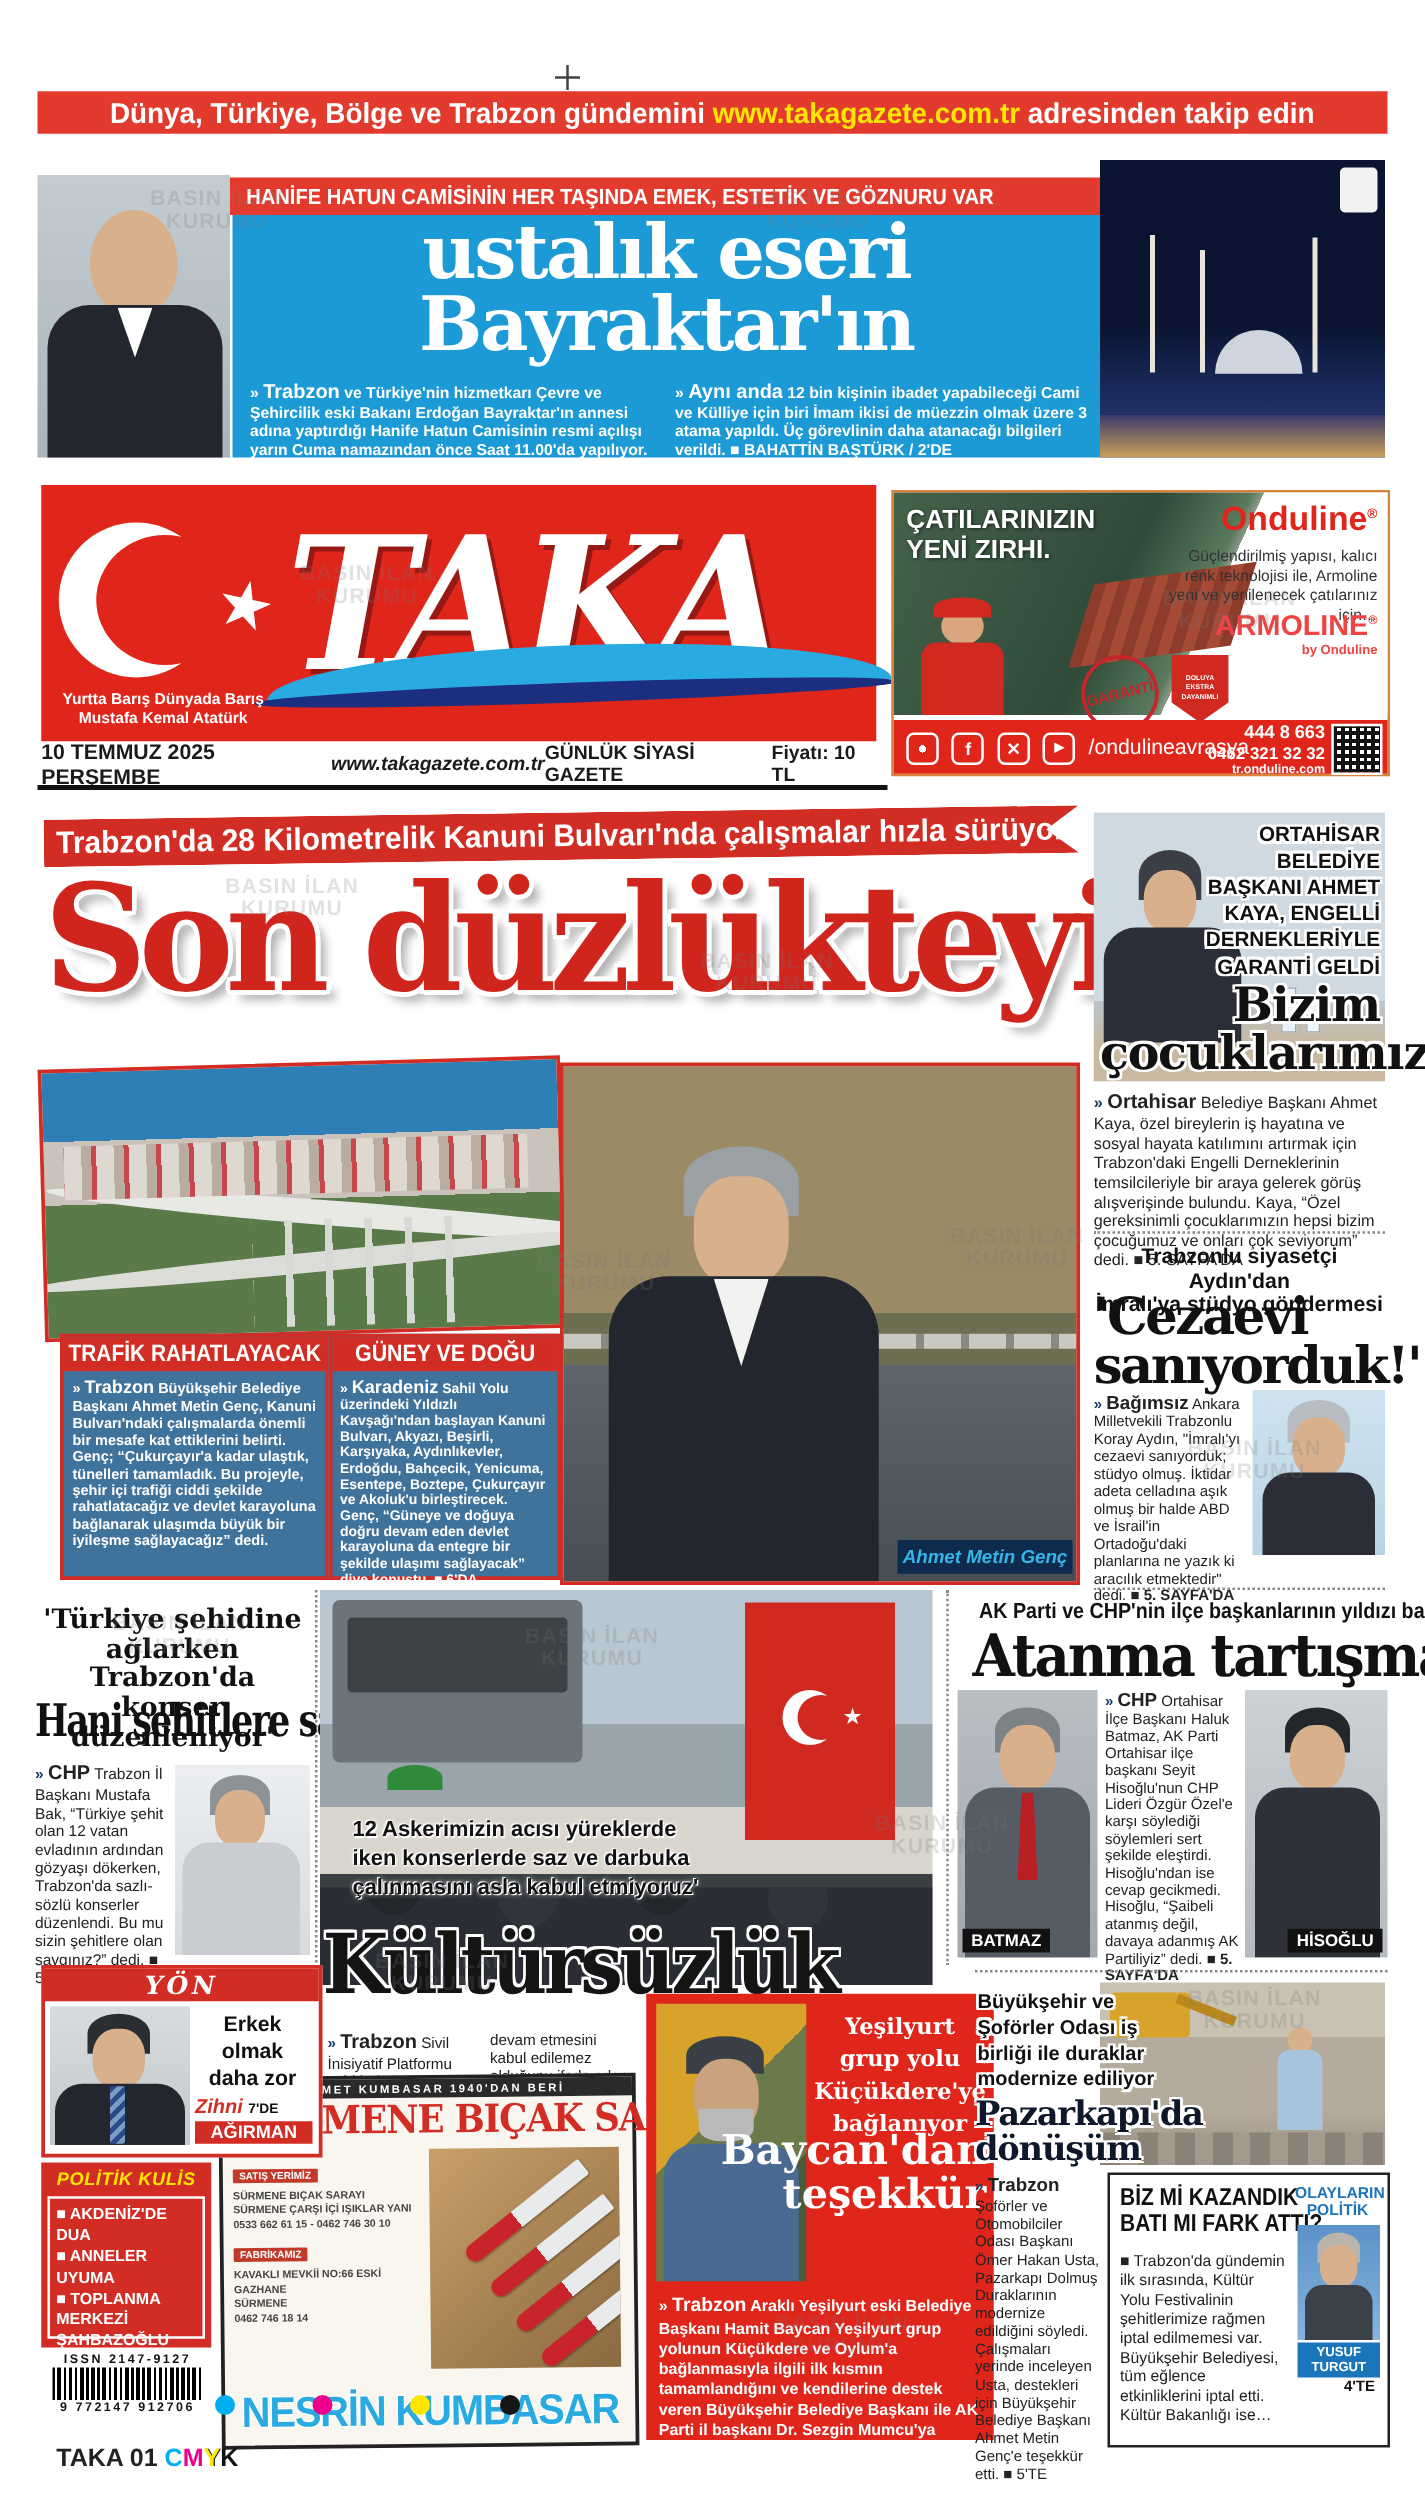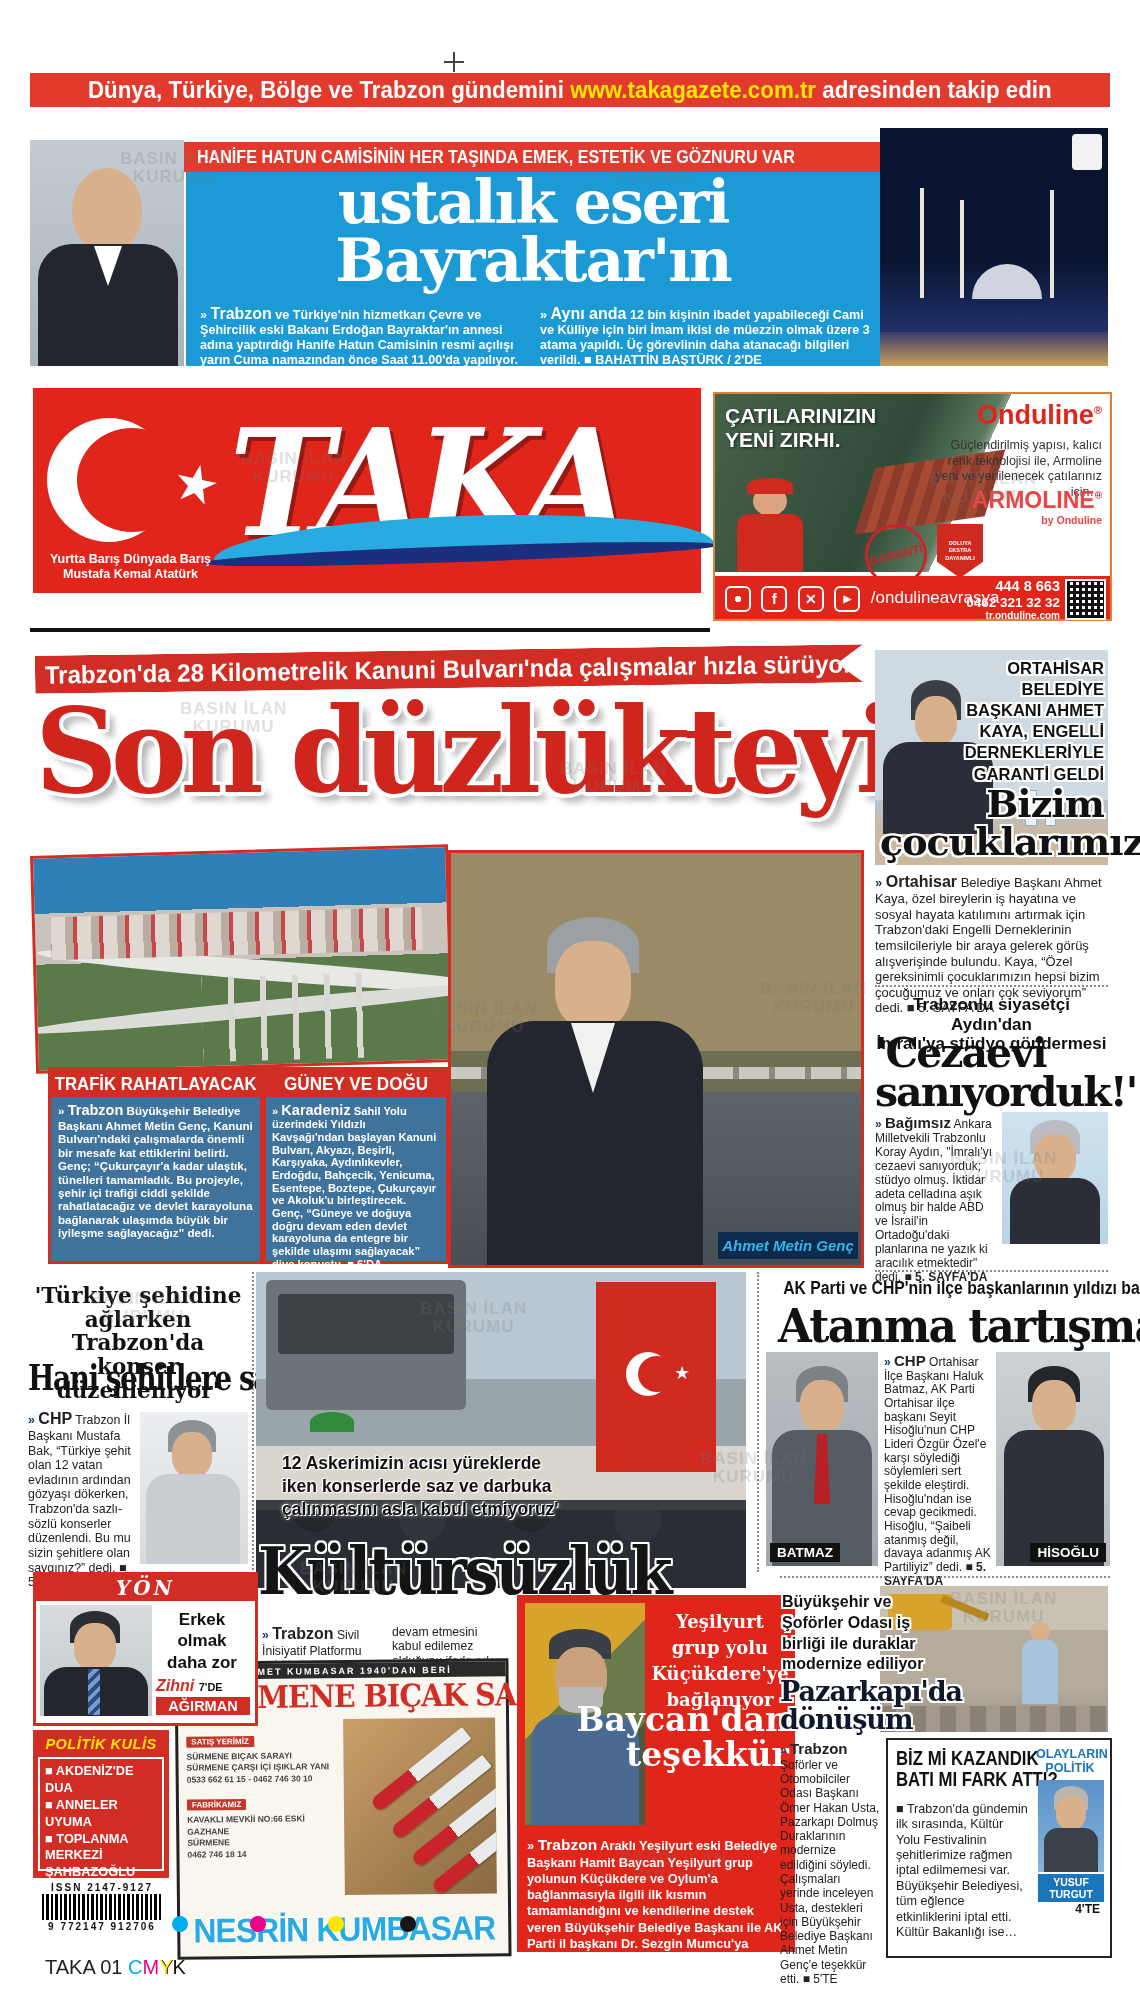--- a/index.html
+++ b/index.html
@@ -90,20 +90,26 @@
     <div class="abs" style="left:44px;top:40px;width:110px;height:104px;border-radius:50%;background:#e0251b"></div>
     <div class="abs wt" style="left:140px;top:66px;font-size:52px;transform:rotate(12deg)">★</div>
     <div class="abs slab wt" style="left:196px;top:8px;font-size:148px;font-style:italic;letter-spacing:-10px;transform:scaleX(.95);transform-origin:left;text-shadow:4px 4px 0 rgba(60,10,10,.45)">TAKA</div>
     <div class="abs" style="left:180px;top:128px;width:500px;height:36px;background:#29abe2;border-radius:50%/100% 100% 0 0;transform:rotate(-2deg)"></div>
     <div class="abs" style="left:170px;top:158px;width:516px;height:16px;background:#1b2f7e;border-radius:50%;transform:rotate(-2deg)"></div>
     <div class="abs wt ctr" style="left:10px;top:164px;width:175px;font-size:12.5px;font-weight:bold;line-height:1.2">
       <div>Yurtta Barış Dünyada Barış</div>
       <div>Mustafa Kemal Atatürk</div>
     </div>
   </div>
+  <div class="abs" style="left:33px;top:600px;width:672px;height:24px;display:flex;align-items:center;justify-content:space-between">
+    <span class="b" style="font-size:17px">10 TEMMUZ 2025 PERŞEMBE</span>
+    <span class="b" style="font-size:15.5px;font-style:italic">www.takagazete.com.tr</span>
+    <span class="b" style="font-size:15.5px">GÜNLÜK SİYASİ GAZETE</span>
+    <span class="b" style="font-size:15.5px">Fiyatı: 10 TL</span>
+  </div>
   <div class="abs" style="left:30px;top:628px;width:680px;height:4px;background:#111"></div>
 
   <div class="abs" style="left:713px;top:392px;width:395px;height:225px;border:2px solid #d8833a;background:#fff">
     <div class="abs" style="left:0;top:0;width:100%;height:178px;background:linear-gradient(115deg,#46624a 0%,#2f4a38 45%,#5a7a5e 60%,#8a9a88 62%,#fff 62%)"></div>
     <div class="abs wt b" style="left:10px;top:10px;font-size:21px;line-height:1.15;text-shadow:1px 1px 3px rgba(0,0,0,.6)">
       <div>ÇATILARINIZIN</div>
       <div>YENİ ZIRHI.</div>
     </div>
 
     <div class="abs" style="left:38px;top:92px;width:34px;height:30px;border-radius:50%;background:#d9a47e"></div>
@@ -438,21 +444,21 @@
     <div class="b" style="font-size:10px;letter-spacing:2px;color:#111">ISSN 2147-9127</div>
     <div class="bars" style="height:26px;margin:1px 4px"></div>
     <div class="b" style="font-size:10px;letter-spacing:2px;color:#111">9  772147  912706</div>
   </div>
 
   <div class="abs" style="left:172px;top:1916px;width:16px;height:16px;border-radius:50%;background:#00aeef"></div>
   <div class="abs" style="left:250px;top:1916px;width:16px;height:16px;border-radius:50%;background:#ec008c"></div>
   <div class="abs" style="left:328px;top:1916px;width:16px;height:16px;border-radius:50%;background:#ffe600"></div>
   <div class="abs" style="left:400px;top:1916px;width:16px;height:16px;border-radius:50%;background:#161616"></div>
 
-  <div class="abs" style="left:45px;top:1956px;font-size:20px;font-weight:normal;color:#222">
+  <div class="abs" style="left:45px;top:1956px;font-size:20px;font-weight:bold;color:#222">
     <span>TAKA  01</span>
     <span style="color:#00aeef">C</span><span style="color:#ec008c">M</span><span style="color:#ffe600;text-shadow:1px 0 #111">Y</span><span style="color:#111">K</span>
   </div>
 
 <div class="wm" style="left: 120px; top: 150px;">
       <div>BASIN İLAN</div>
       <div>KURUMU</div>
     </div>
     <div class="wm" style="left: 600px; top: 150px;">
       <div>BASIN İLAN</div>

